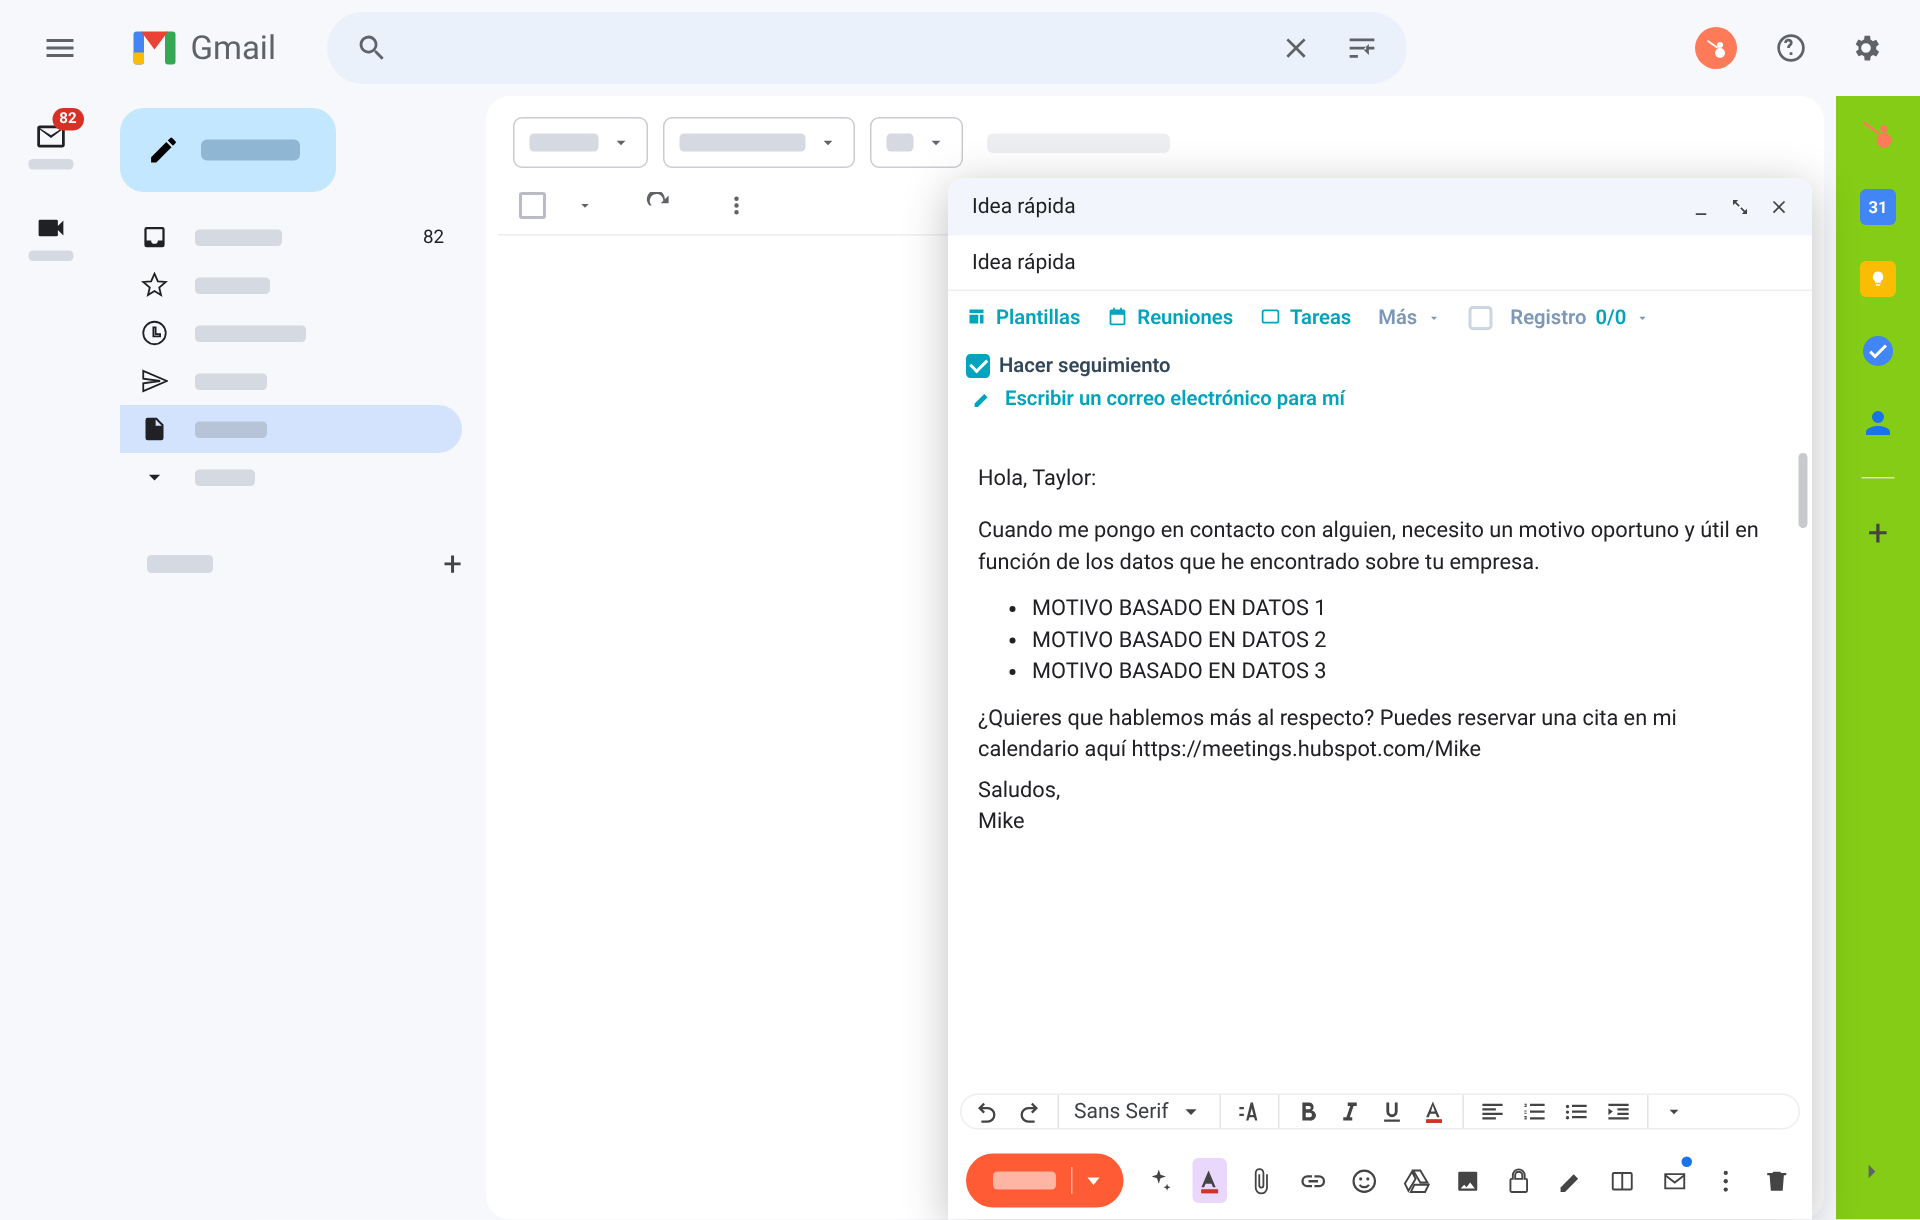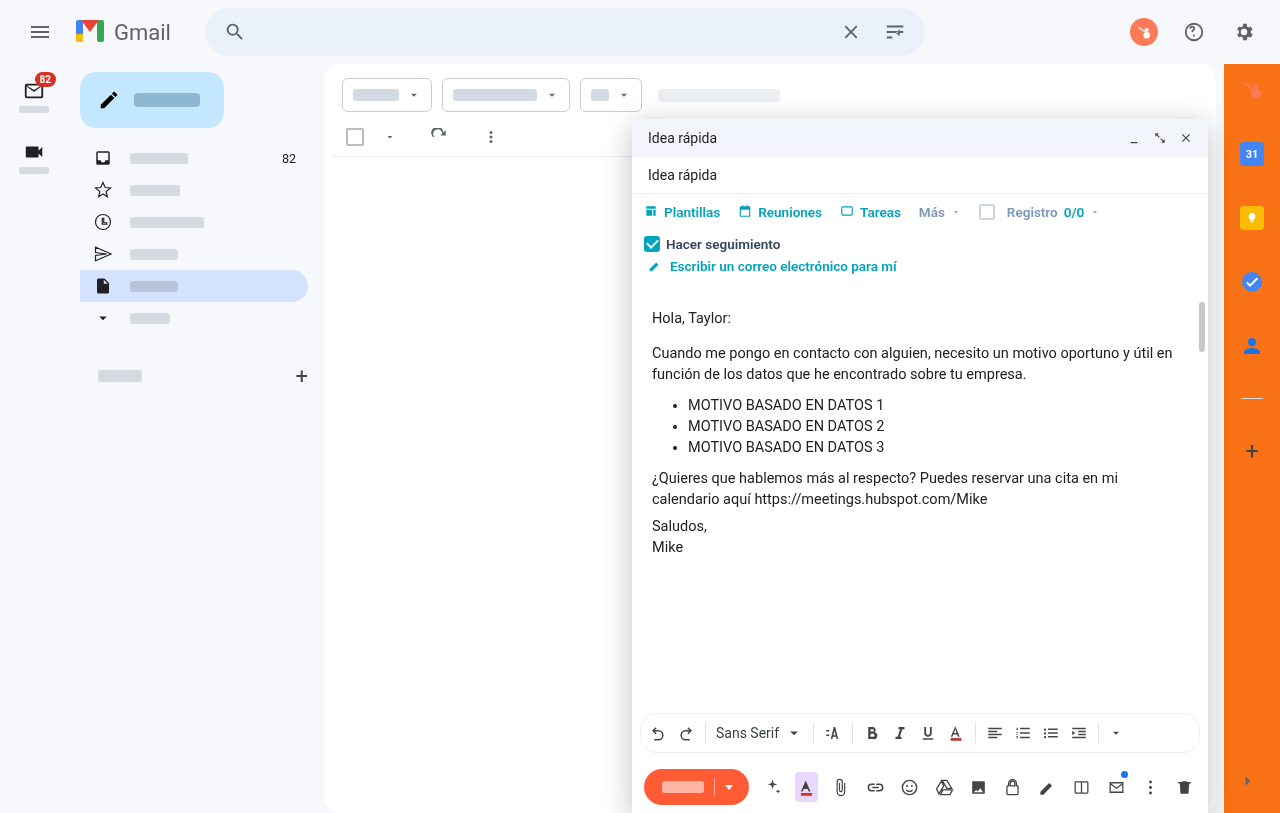--- a/index.html
+++ b/index.html
@@ -1,21 +1,21 @@
 <!DOCTYPE html>
 <html><head>
 <meta charset="utf-8">
 <style>
 *{box-sizing:border-box;margin:0;padding:0}
 html,body{width:1280px;height:813px;font-family:"Google Sans",Roboto,Arial,sans-serif;background:#f6f8fc;overflow:hidden;color:#202124}
 
 .header{display:flex;align-items:center;height:64px;padding:0 16px;gap:8px;background:#f6f8fc}
 .hamburger{width:48px;height:48px;display:flex;align-items:center;justify-content:center;border-radius:50%;cursor:pointer}
 .hamburger svg{width:24px;height:24px;fill:#5f6368}
-.logo{display:flex;align-items:flex-start;gap:10px;margin-left:4px;margin-right:26px}
+.logo{display:flex;align-items:center;gap:10px;margin-left:17px;margin-right:26px}
 .logo-txt{font-size:22px;color:#5f6368;font-weight:400}
 .searchbar{flex:0 0 720px;height:48px;background:#eaf1fb;border-radius:24px;display:flex;align-items:center;padding:0 8px}
 .searchbar .sicon,.searchbar .xicon,.searchbar .tuneicon{width:44px;height:44px;display:flex;align-items:center;justify-content:center;border-radius:50%;cursor:pointer}
 .searchbar svg{width:22px;height:22px;fill:#5f6368}
 .searchbar input{flex:1;border:none;background:transparent;font-size:16px;outline:none;color:#202124}
 .header-right{margin-left:auto;display:flex;align-items:center;gap:10px}
 .header-right .hbtn{width:40px;height:40px;border-radius:50%;display:flex;align-items:center;justify-content:center;cursor:pointer}
 .header-right svg{width:22px;height:22px;fill:#5f6368}
 .hubspot-round{width:28px;height:28px;border-radius:50%;background:#ff7a59;display:flex;align-items:center;justify-content:center}
 
@@ -44,21 +44,21 @@
 .main{flex:1;background:#fff;border-radius:16px;margin-right:8px;padding:14px 8px;position:relative;overflow:hidden}
 .chips{display:flex;gap:10px;align-items:center;padding:0 10px 12px 10px}
 .chip{height:34px;border:1px solid #c9ccd1;border-radius:6px;display:flex;align-items:center;padding:0 10px;gap:8px;cursor:pointer;background:#fff}
 .chip .chlbl{height:12px;background:#d5d9e1;border-radius:3px}
 .chip svg{width:14px;height:14px;fill:#5f6368}
 .filtertxt{height:13px;width:122px;background:#eceef2;border-radius:4px;margin-left:6px}
 .listbar{display:flex;align-items:center;gap:20px;padding:4px 14px 10px 14px;border-bottom:1px solid #eceef1}
 .checkbox{width:18px;height:18px;border:2px solid #b9bdc3;border-radius:2px;cursor:pointer}
 .listbar svg{width:18px;height:18px;fill:#5f6368;cursor:pointer}
 
-.sidepanel{width:56px;background:#f97316;display:flex;flex-direction:column;align-items:center;padding-top:14px;gap:40px}
+.sidepanel{width:56px;background:#84cc16;display:flex;flex-direction:column;align-items:center;padding-top:14px;gap:24px}
 .side-icon{width:24px;height:24px;border-radius:4px;display:flex;align-items:center;justify-content:center;cursor:pointer}
 .side-sep{width:22px;height:1px;background:#dadce0}
 .side-plus{font-size:24px;color:#444;cursor:pointer;line-height:1}
 .side-chevron{position:absolute;bottom:18px;right:18px;width:28px;height:28px;display:flex;align-items:center;justify-content:center;cursor:pointer}
 
 .compose-win{position:absolute;right:72px;bottom:0;width:576px;height:694px;background:#fff;border-radius:10px 10px 0 0;box-shadow:0 6px 30px rgba(0,0,0,.25);display:flex;flex-direction:column;overflow:hidden}
 .cw-head{height:38px;background:#f2f6fc;display:flex;align-items:center;padding:0 10px 0 16px;font-size:14px;color:#1f1f1f}
 .cw-head .spacer{flex:1}
 .cw-head .hic{width:24px;height:24px;display:flex;align-items:center;justify-content:center;cursor:pointer;margin-left:2px}
 .cw-head svg{width:14px;height:14px;fill:#444}
@@ -70,21 +70,21 @@
 .hs-bar .hs-chk{width:16px;height:16px;border:2px solid #cbd6e2;border-radius:3px;display:inline-block}
 .hs-bar .hs-chk.on{border-color:#00a4bd;background:#00a4bd;position:relative}
 .hs-bar .hs-chk.on:after{content:"";position:absolute;left:3px;top:-1px;width:5px;height:9px;border:solid #fff;border-width:0 2px 2px 0;transform:rotate(45deg)}
 .hs-bar2{padding:2px 16px 12px 16px;display:flex;justify-content:space-between;font-size:13.5px;gap:18px}
 .hs-bar2 .l{color:#00a4bd;font-weight:600;display:flex;gap:8px;align-items:center;cursor:pointer;overflow:hidden;white-space:nowrap;text-overflow:ellipsis;max-width:300px}
 .hs-bar2 .r{color:#00a4bd;font-weight:600;display:flex;gap:8px;align-items:center;cursor:pointer}
 .body{flex:1;overflow:auto;padding:16px 20px;font-size:14.5px;line-height:1.45;position:relative}
 .body ul{margin:10px 0 10px 36px}
 .body p{margin:6px 0}
 .vscroll{position:absolute;right:3px;top:16px;width:6px;height:50px;background:#c7c9cd;border-radius:3px}
-.ftoolbar{margin:0 8px 8px 8px;border:1px solid #eceef1;border-radius:16px;height:40px;display:flex;align-items:center;padding:0 8px;gap:10px}
+.ftoolbar{margin:0 8px 8px 8px;border:1px solid #eceef1;border-radius:16px;height:24px;display:flex;align-items:center;padding:0 8px;gap:10px}
 .ftoolbar .sep{width:1px;height:22px;background:#e2e4e8}
 .ftoolbar svg{width:18px;height:18px;fill:#444;cursor:pointer}
 .ftoolbar .fontname{font-size:14px;color:#3c4043;cursor:pointer;display:flex;gap:6px;align-items:center}
 .sendbar{height:52px;display:flex;align-items:center;padding:0 12px;gap:12px}
 .sendbtn{height:36px;background:#ff5c35;border-radius:18px;display:flex;align-items:center;padding:0 16px 0 18px;gap:10px;cursor:pointer;color:#fff}
 .sendbtn .slabel{height:12px;width:42px;background:rgba(255,255,255,.55);border-radius:3px}
 .sendbtn .sdd{width:0;height:0;border-left:4px solid transparent;border-right:4px solid transparent;border-top:5px solid #fff}
 .sendbar .ic{width:30px;height:30px;display:flex;align-items:center;justify-content:center;cursor:pointer;border-radius:4px}
 .sendbar .ic svg{width:19px;height:19px;fill:#444}
 .sendbar .ic.hl{background:#e9d8fb}

